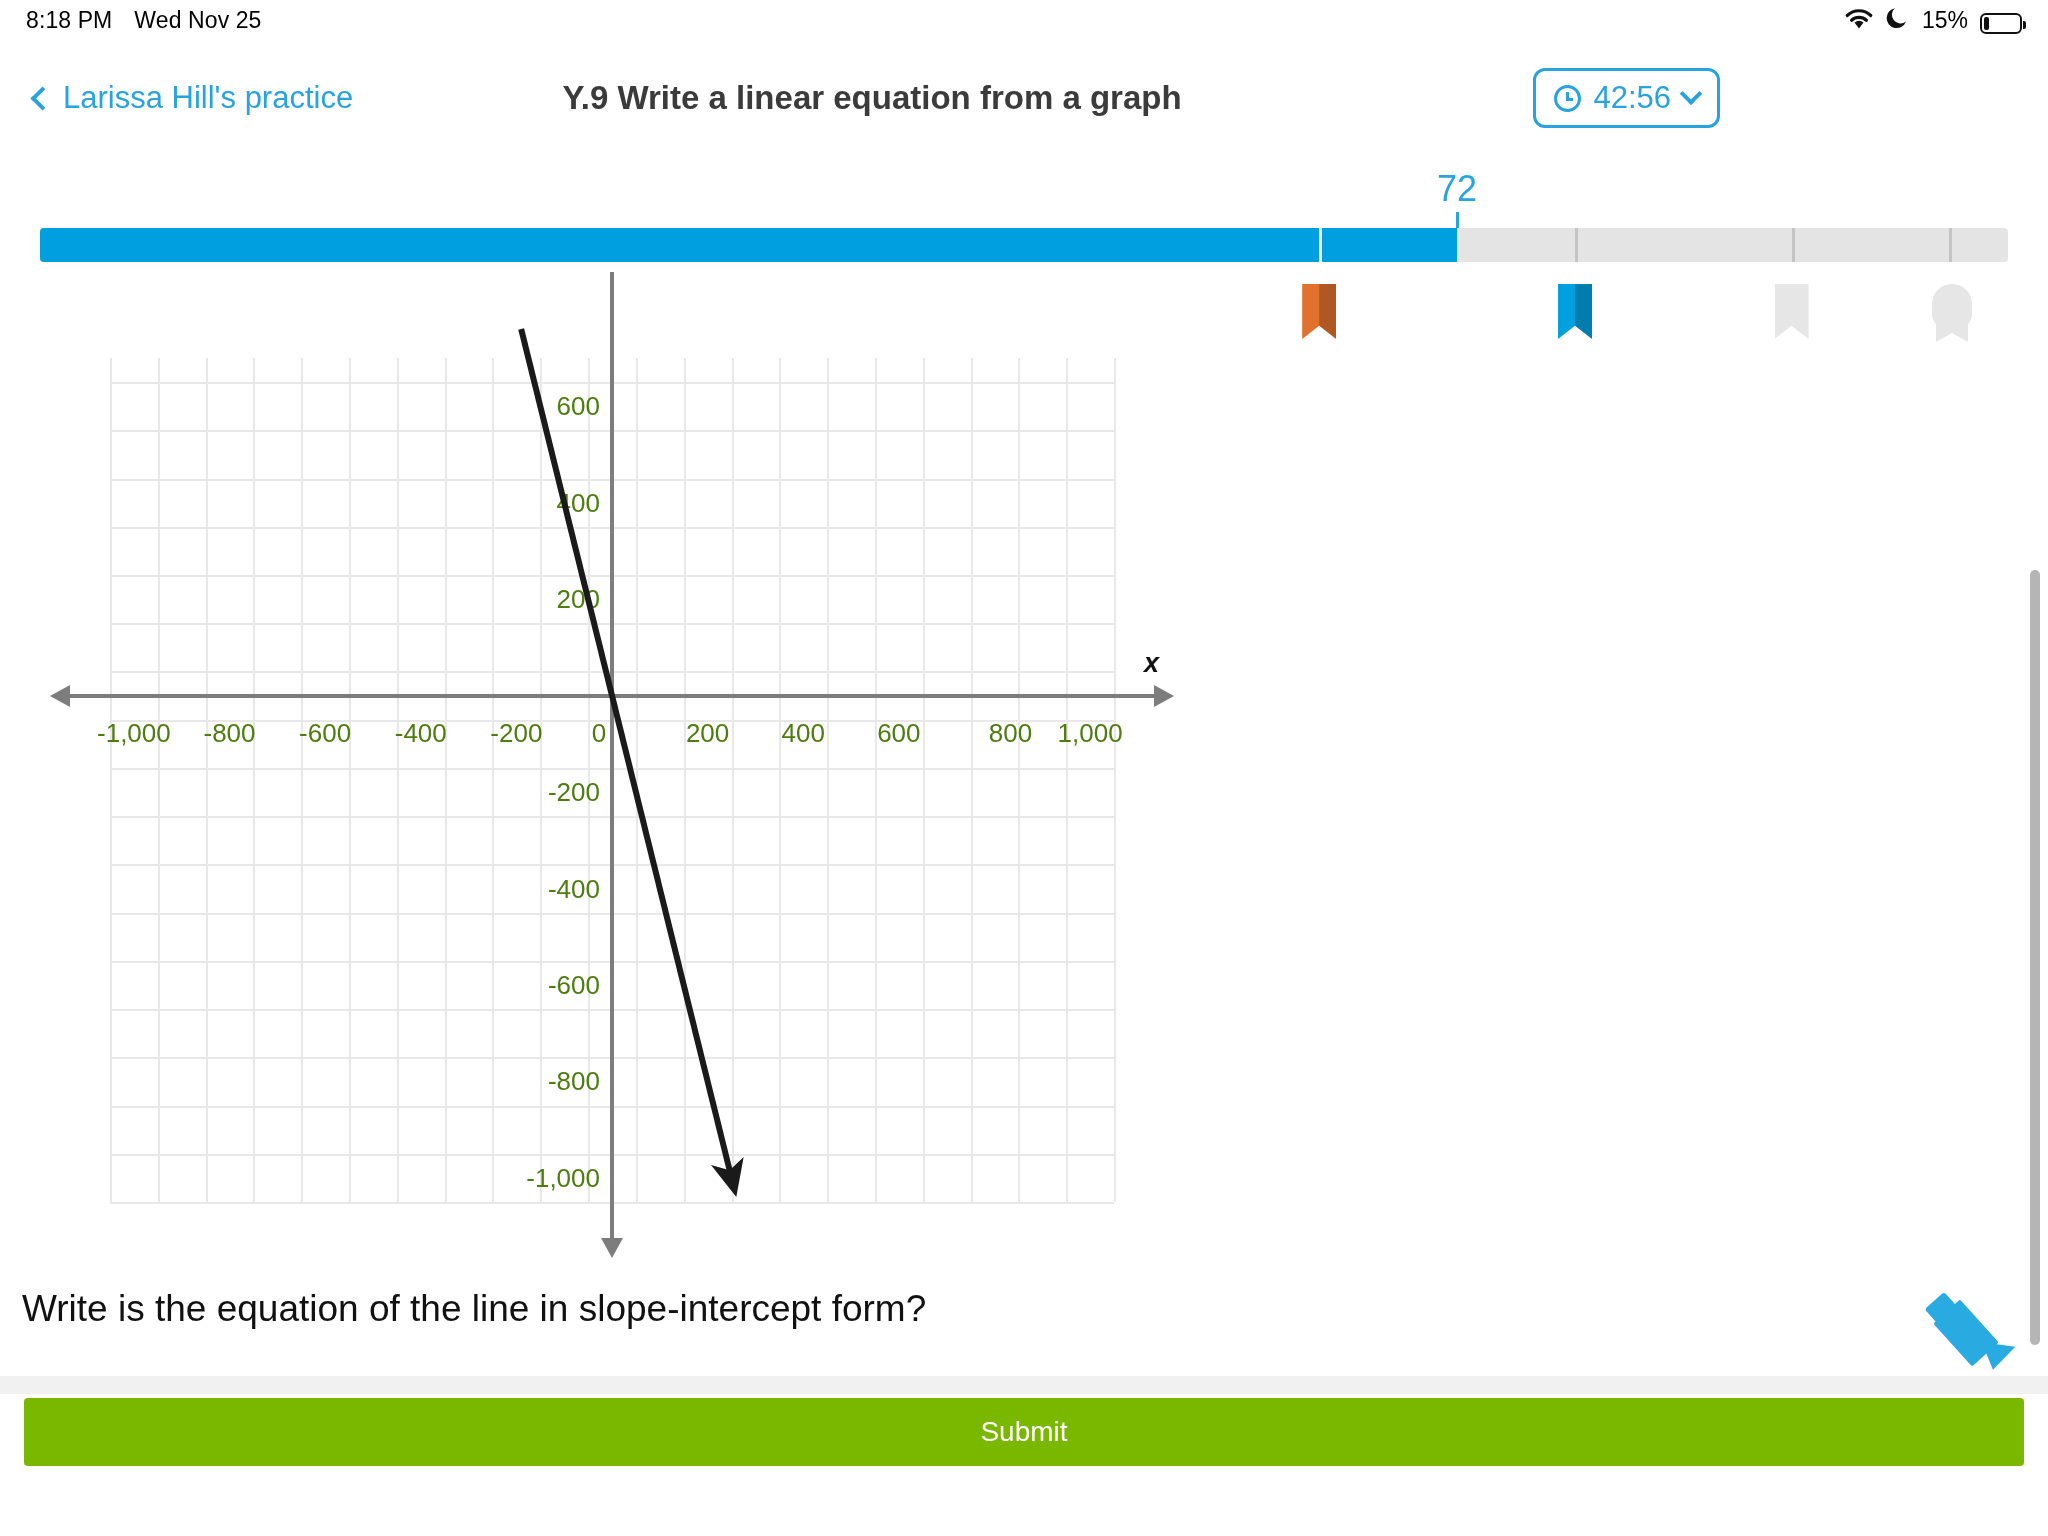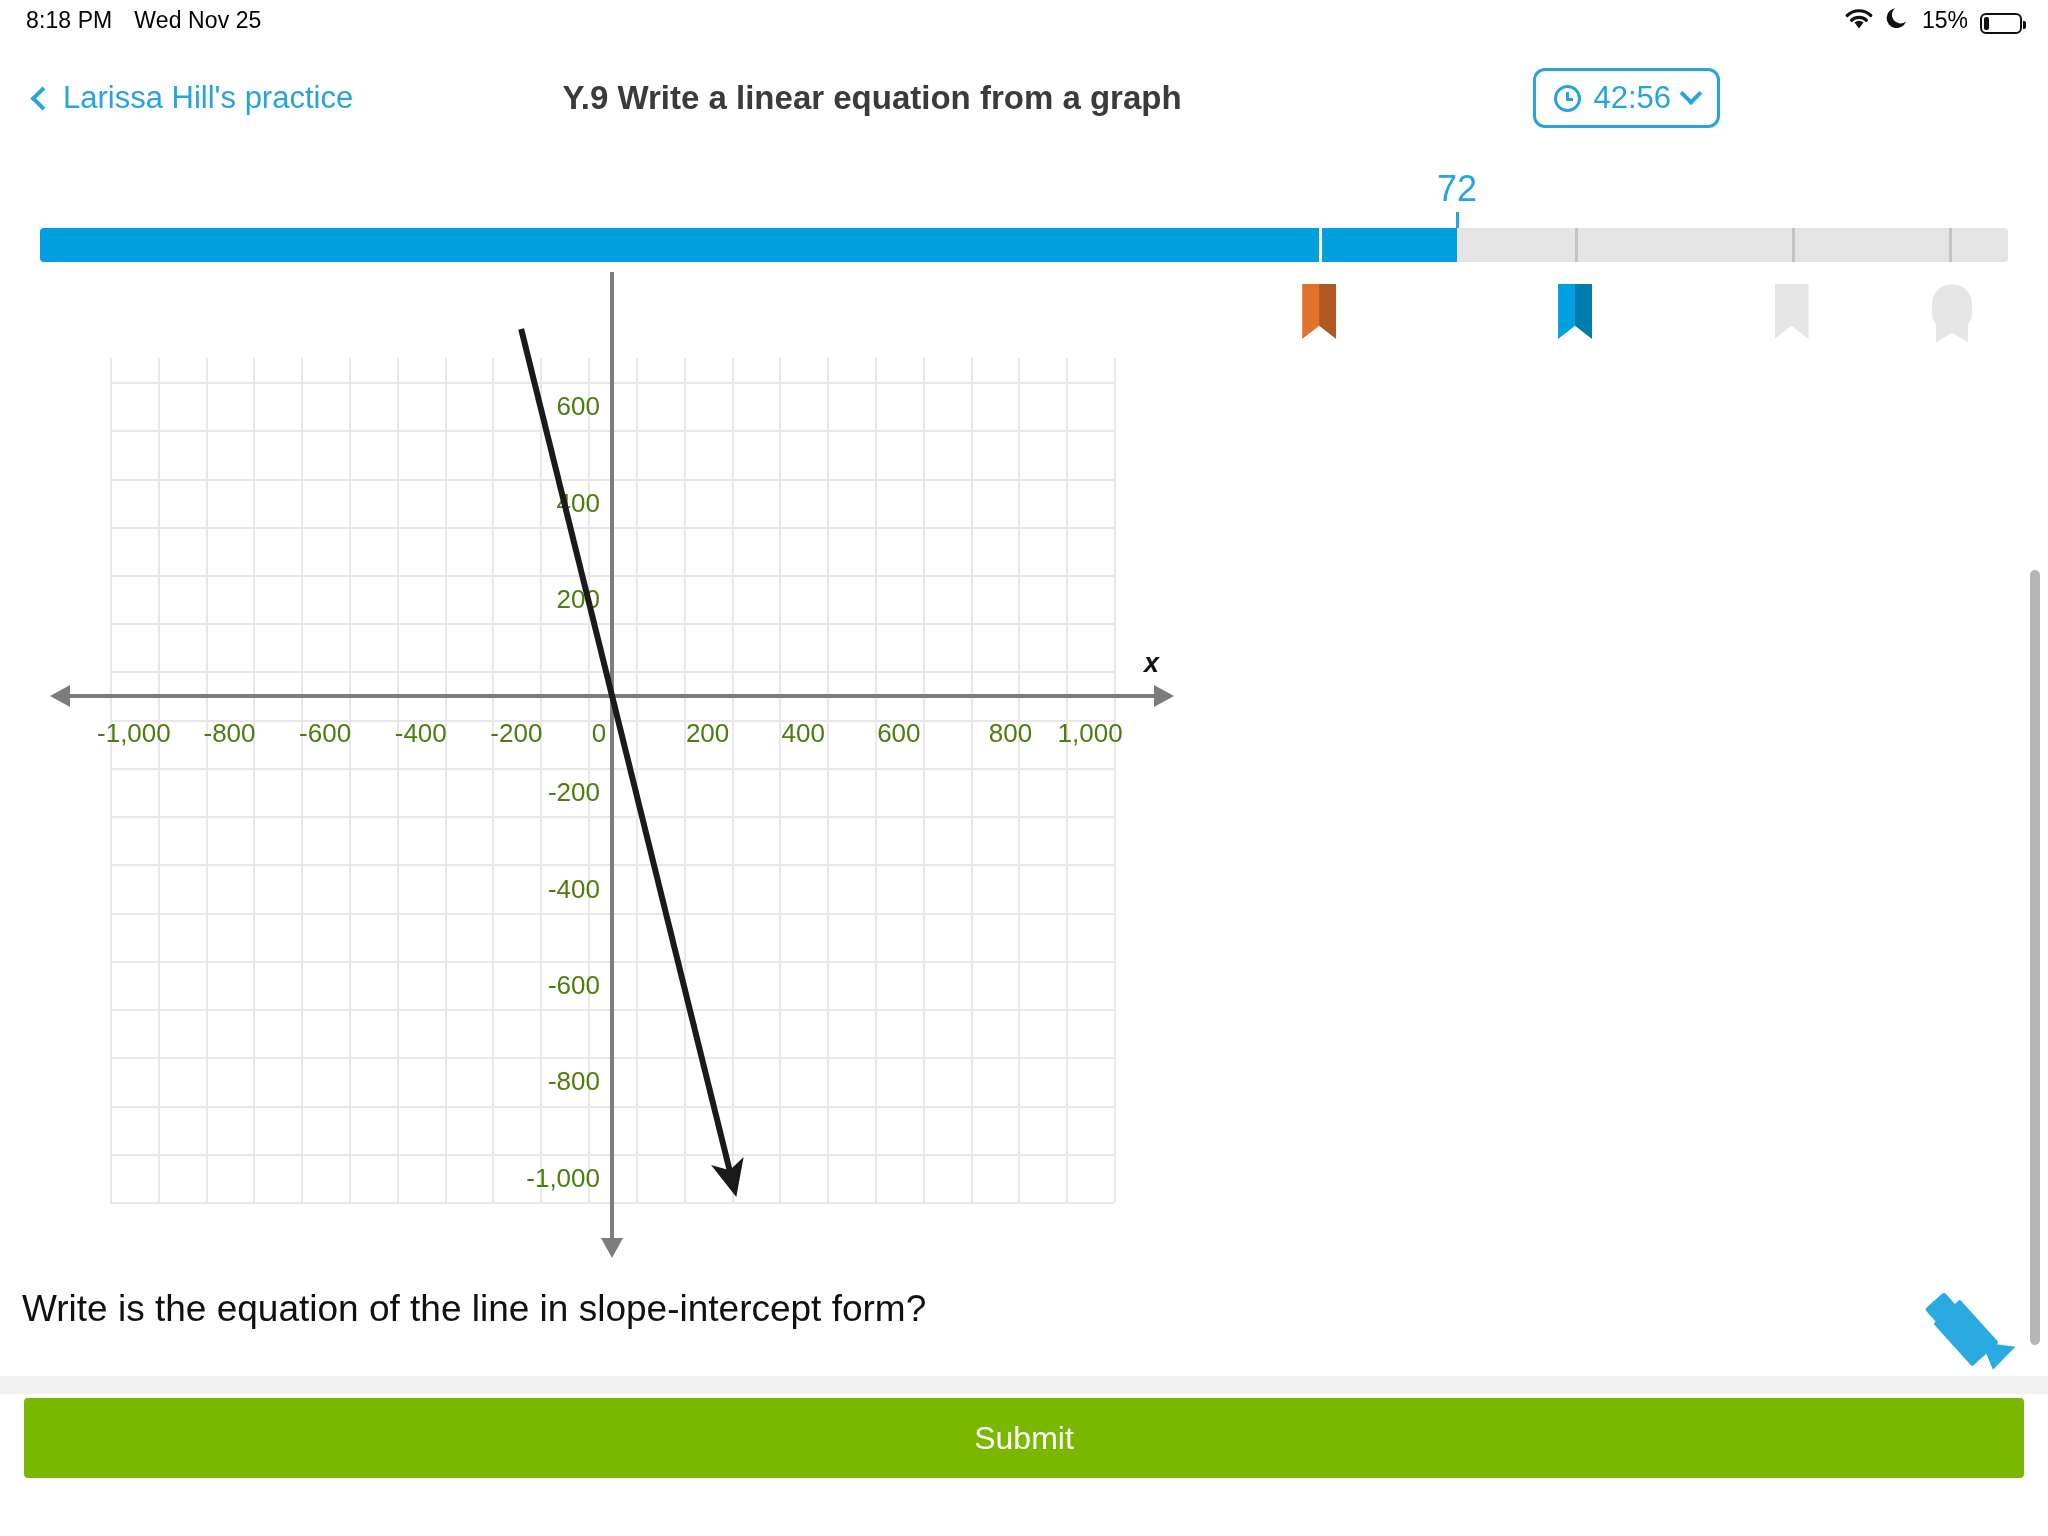--- a/index.html
+++ b/index.html
@@ -112,23 +112,23 @@
   .question {
     position: absolute; left: 22px; top: 1288px; font-size: 37px; color: #111;
   }
   .pencil { position: absolute; right: 32px; top: 1278px; width: 96px; height: 96px; }
   .scrollbar { position: absolute; right: 8px; top: 570px; width: 10px; height: 775px;
     background: #b5b5b5; border-radius: 5px; }
 
   
   .footer-sep { position: absolute; left: 0; top: 1376px; width: 2048px; height: 18px; background: #f1f1f1; }
   .submit-btn {
-    position: absolute; left: 24px; top: 1398px; width: 2000px; height: 80px;
+    position: absolute; left: 24px; top: 1398px; width: 2000px; height: 68px;
     background: #7ab800; border: none; border-radius: 4px;
-    color: #fff; font-size: 32px; font-family: "Liberation Sans", sans-serif;
+    color: #fff; font-size: 28px; font-family: "Liberation Sans", sans-serif;
     cursor: pointer;
   }
 </style>
 </head>
 <body>
 
 <div class="page">
 
   <div class="statusbar">
     <div class="sb-left">

